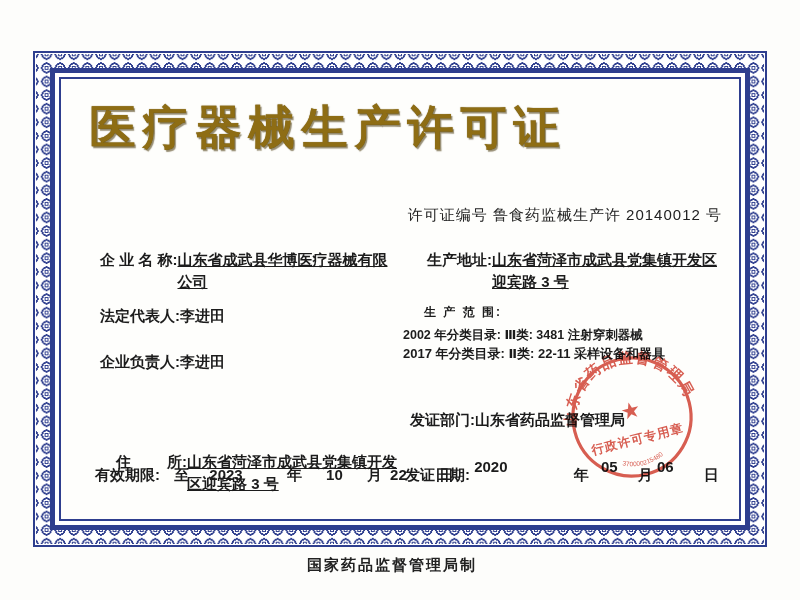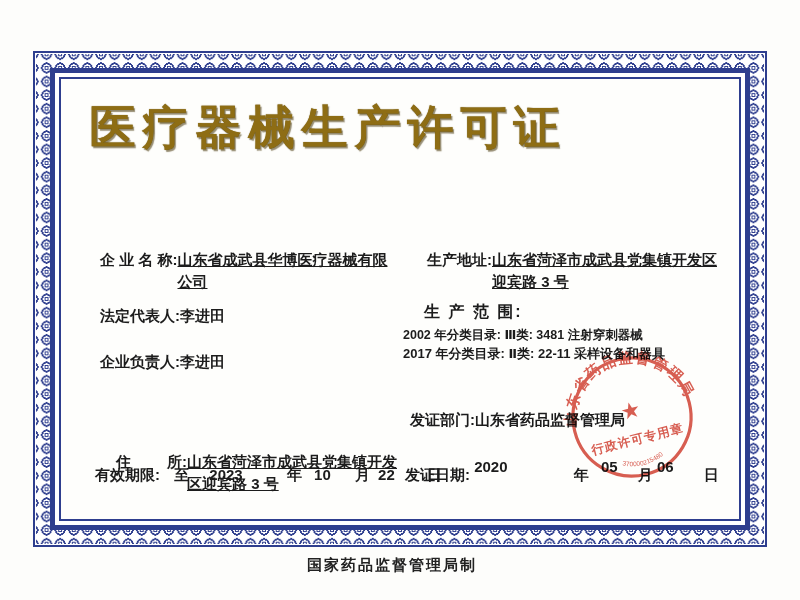--- a/index.html
+++ b/index.html
@@ -71,21 +71,21 @@
 
   .field { font-size:15px; font-weight:bold; color:#1c1c1c; line-height:22px; }
   .field .lbl { white-space:nowrap; }
   .value-block { display:inline-block; vertical-align:top;text-decoration:underline; }
 
   .row-company   { left:100px; top:249px; }
   .row-company .value-block { width:222px; }
   .row-prodaddr  { left:415px; top:249px;margin-left:12px; }
   .row-prodaddr .value-block { width:232px; }
   .row-legalrep  { left:100px; top:305px; }
-  .row-scope-lbl { left:424px; top:301px; font-size:16px; letter-spacing:2px; }
+  .row-scope-lbl { left:424px; top:301px; font-size:12px; letter-spacing:2px; }
   .row-scope-l1  { left:403px; top:326px; font-size:12.5px; line-height:18px; }
   .row-scope-l2  { left:403px; top:345px; font-size:13px; line-height:18px; }
   .row-resp      { left:100px; top:351px; }
   .row-residence { left:116px; top:410px;margin-top:41px; }
   .row-residence .lbl-zhu { display:inline-block; }
   .row-residence .lbl-suo { display:inline-block; margin-left:36px; }
   .row-residence .value-block { width:212px; }
   .row-dept      { left:386px; top:409px;margin-left:24px; }
   .row-validity  { left:95px;  top:464px; white-space:nowrap; }
   .row-issued    { left:405px; top:464px; white-space:nowrap; }
@@ -119,20 +119,21 @@
     <div class="frame-thick">
       <div class="frame-thin"></div>
     </div>
   </div>
 </div>
 
 <div class="text-layer">
 
   <div class="abs cert-title">医疗器械生产许可证</div>
 
+  <div class="abs license-line">许可证编号 鲁食药监械生产许 20140012 号</div>
 
   <div class="abs field row-company">
     <span class="lbl">企 业 名 称:</span><span class="value-block">山东省成武县华博医疗器械有限公司</span>
   </div>
 
   <div class="abs field row-legalrep">
     <span class="lbl">法定代表人:</span><span>李进田</span>
   </div>
 
   <div class="abs field row-resp">
@@ -141,21 +142,21 @@
 
   <div class="abs field row-residence">
     <span class="lbl lbl-zhu">住</span><span class="lbl lbl-suo">所:</span><span class="value-block">山东省菏泽市成武县党集镇开发区迎宾路 3 号</span>
   </div>
 
   <div class="abs field row-validity">
     <span>有效期限:</span>
     <span class="sp" style="margin-left:10px">至</span>
     <span class="sp" style="margin-left:16px">2023</span>
     <span class="sp" style="margin-left:40px">年</span>
-    <span class="sp" style="margin-left:8px">10</span>
+    <span class="sp" style="margin-left:20px">10</span>
     <span class="sp" style="margin-left:20px">月</span>
     <span class="sp" style="margin-left:4px">22</span>
     <span class="sp" style="margin-left:28px">日</span>
   </div>
 
   <div class="abs field row-prodaddr">
     <span class="lbl">生产地址:</span><span class="value-block">山东省菏泽市成武县党集镇开发区迎宾路 3 号</span>
   </div>
 
   <div class="abs field row-scope-lbl">生 产 范 围:</div>

